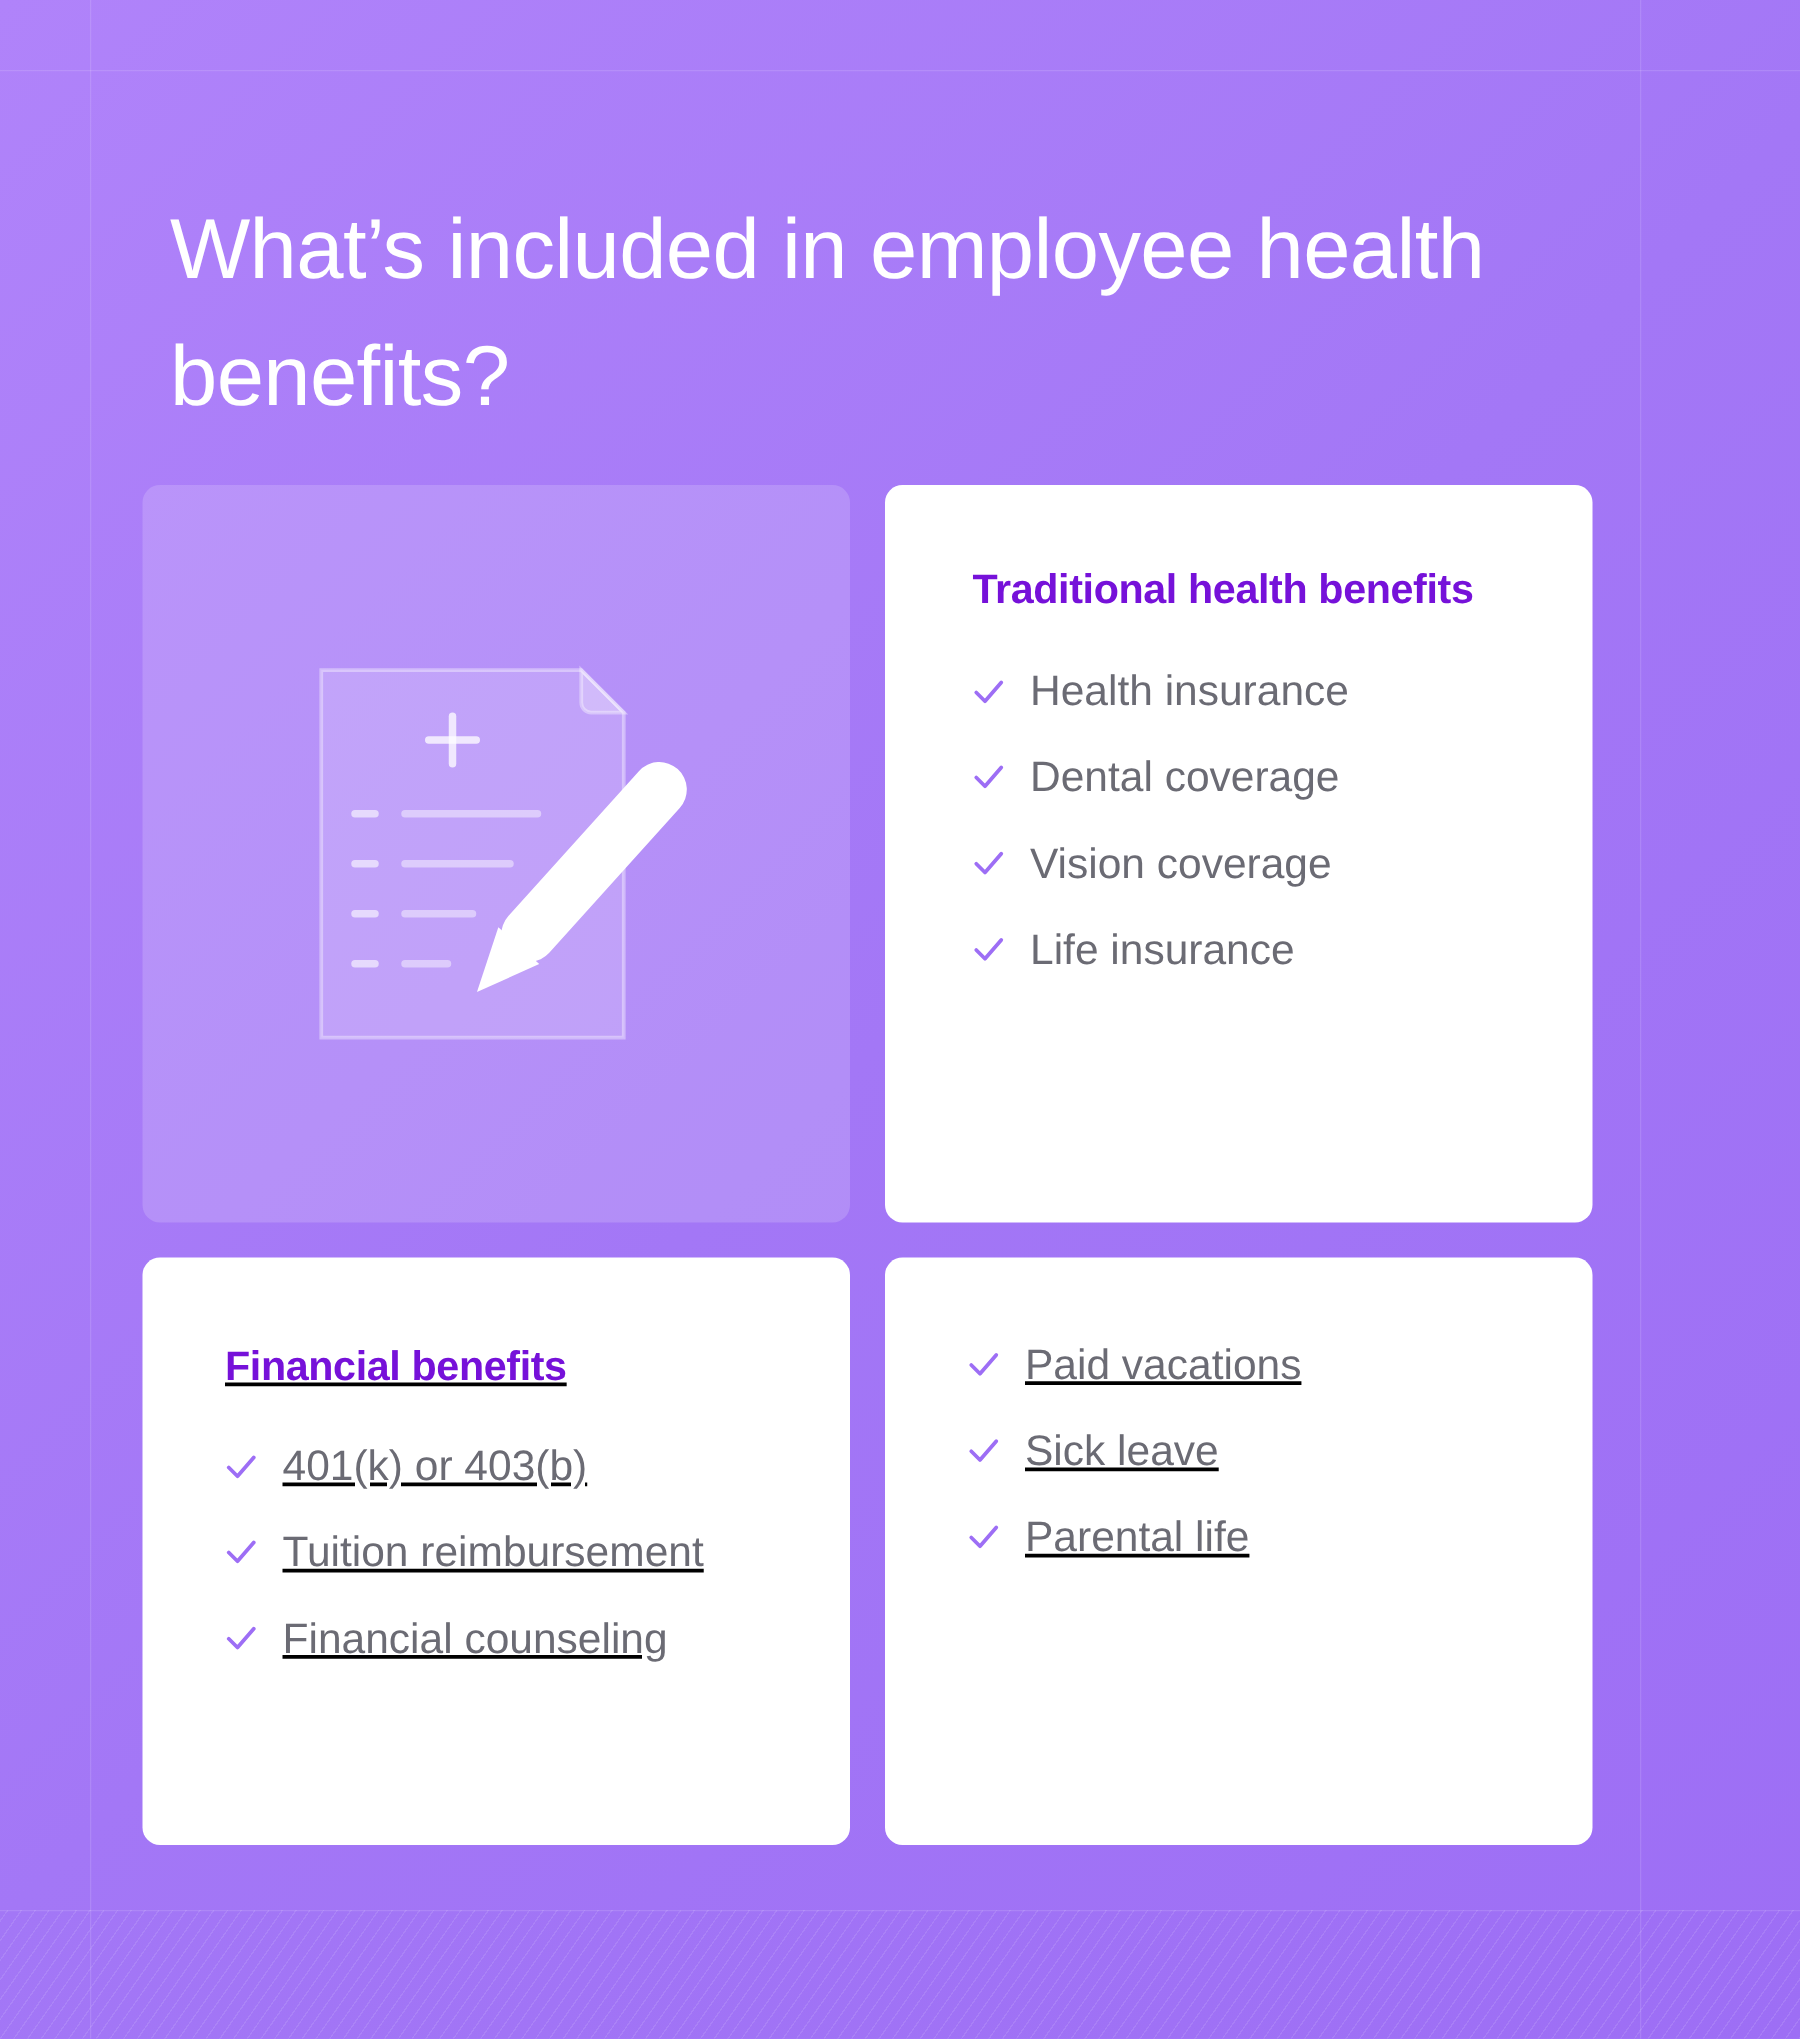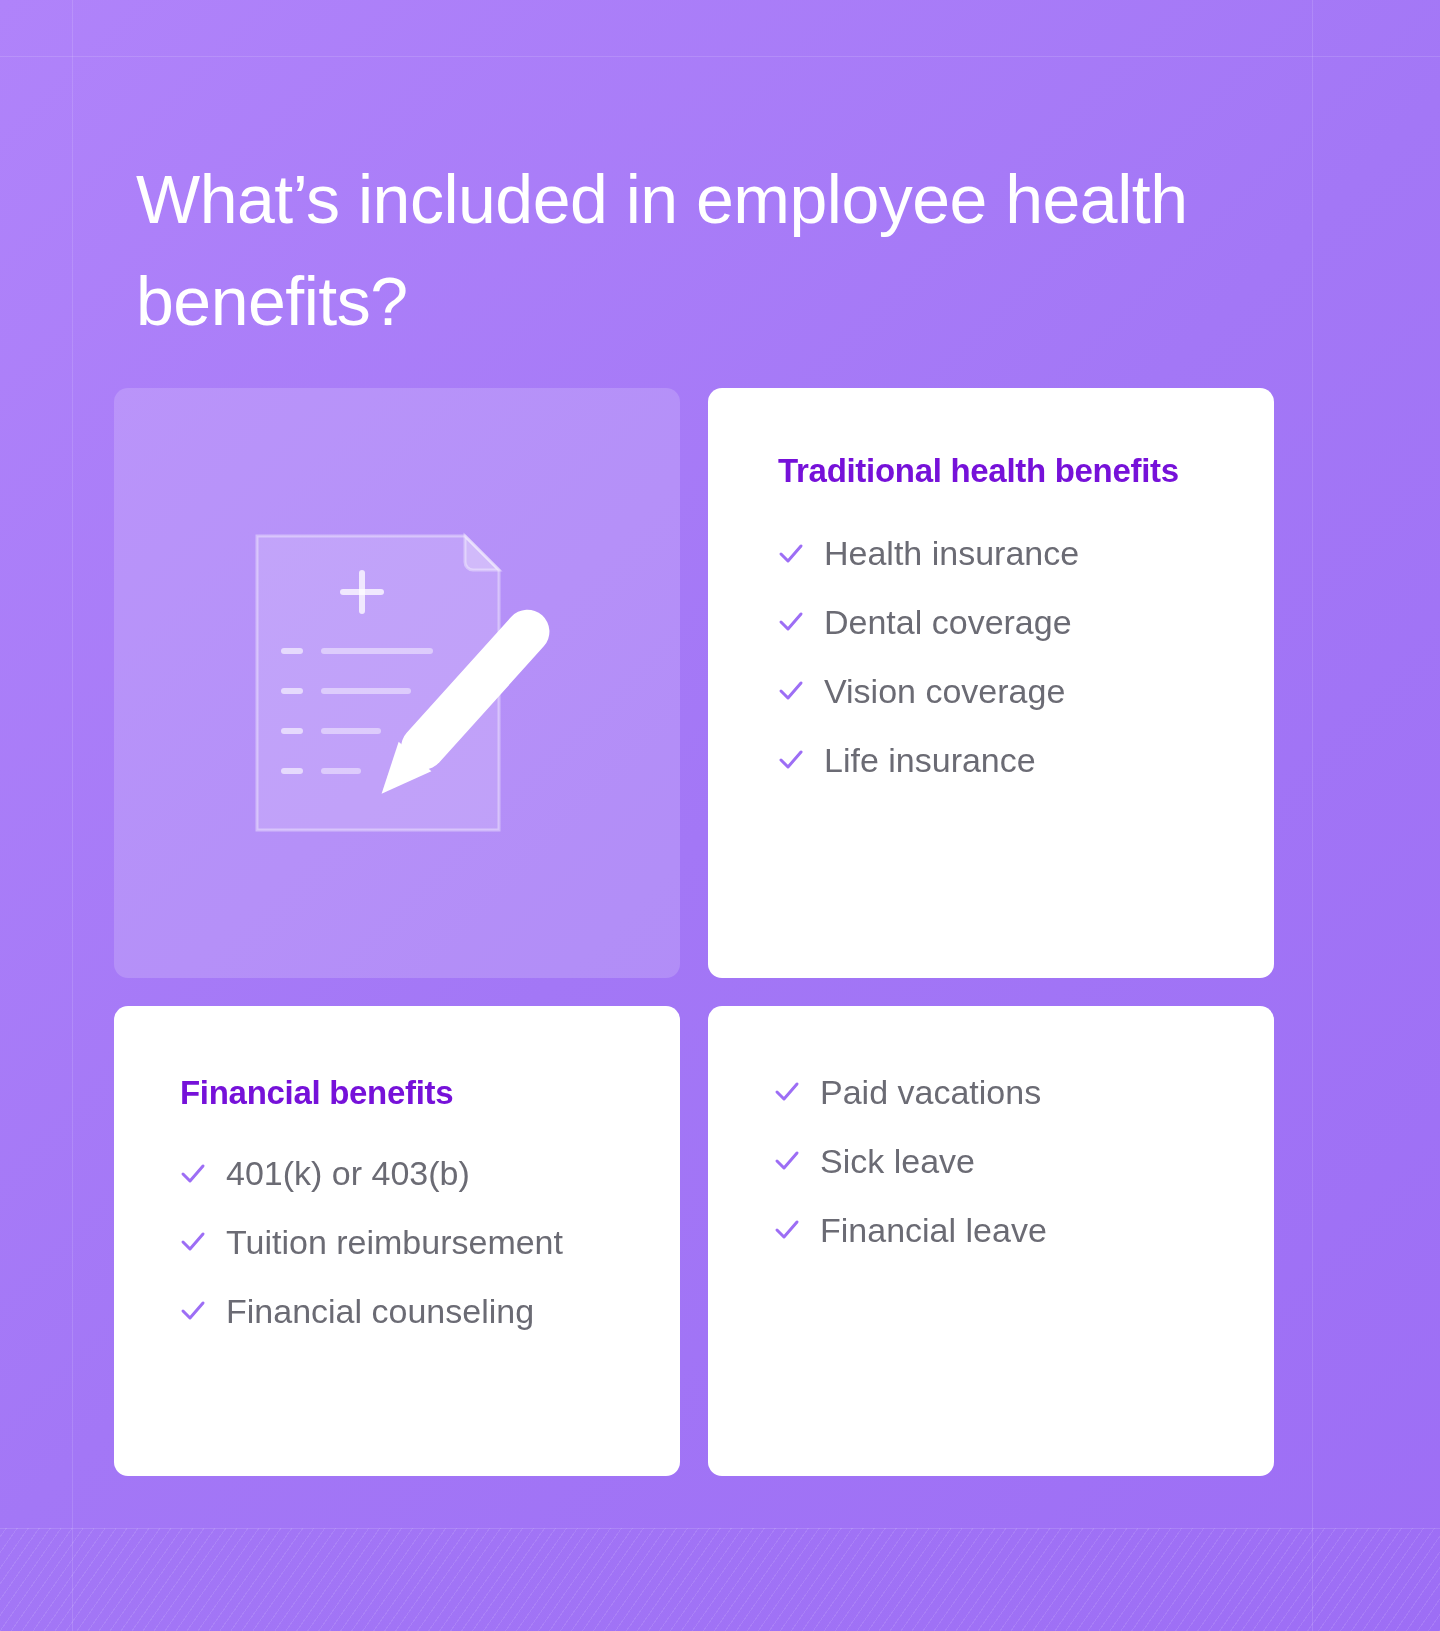--- a/index.html
+++ b/index.html
@@ -94,21 +94,21 @@
     font-size: 33px;
     font-weight: bold;
     line-height: 1.25;
     margin: 0 0 34px 0;
     letter-spacing: -0.3px;
   }
 
   .card-top-right { padding: 62px 0 0 70px; }
   .card-top-right .card-title { margin-bottom: 42px; }
 
-  .card-bottom { padding: 66px 0 0 66px; }
+  .card-bottom { padding: 66px 0 0 66px; text-decoration: underline; }
   .card-bottom .card-title { margin-bottom: 40px; }
 
   ul.benefit-list {
     list-style: none;
     margin: 0;
     padding: 0;
   }
   ul.benefit-list li {
     display: flex;
     align-items: center;
@@ -264,19 +264,19 @@
               </svg>
           </span>
           <span>Sick leave</span>
         </li>
         <li>
           <span class="check-icon">
             <svg width="26" height="26" viewBox="0 0 26 26">
                 <path d="M3 13 L10 20 L23 5" fill="none" stroke="#9d6ef5" stroke-width="3" stroke-linecap="round" stroke-linejoin="round"></path>
               </svg>
           </span>
-          <span>Financial leave</span>
+          <span>Parental life</span>
         </li>
       </ul>
     </div>
 
   </div>
 </div>
 
 </body></html>

